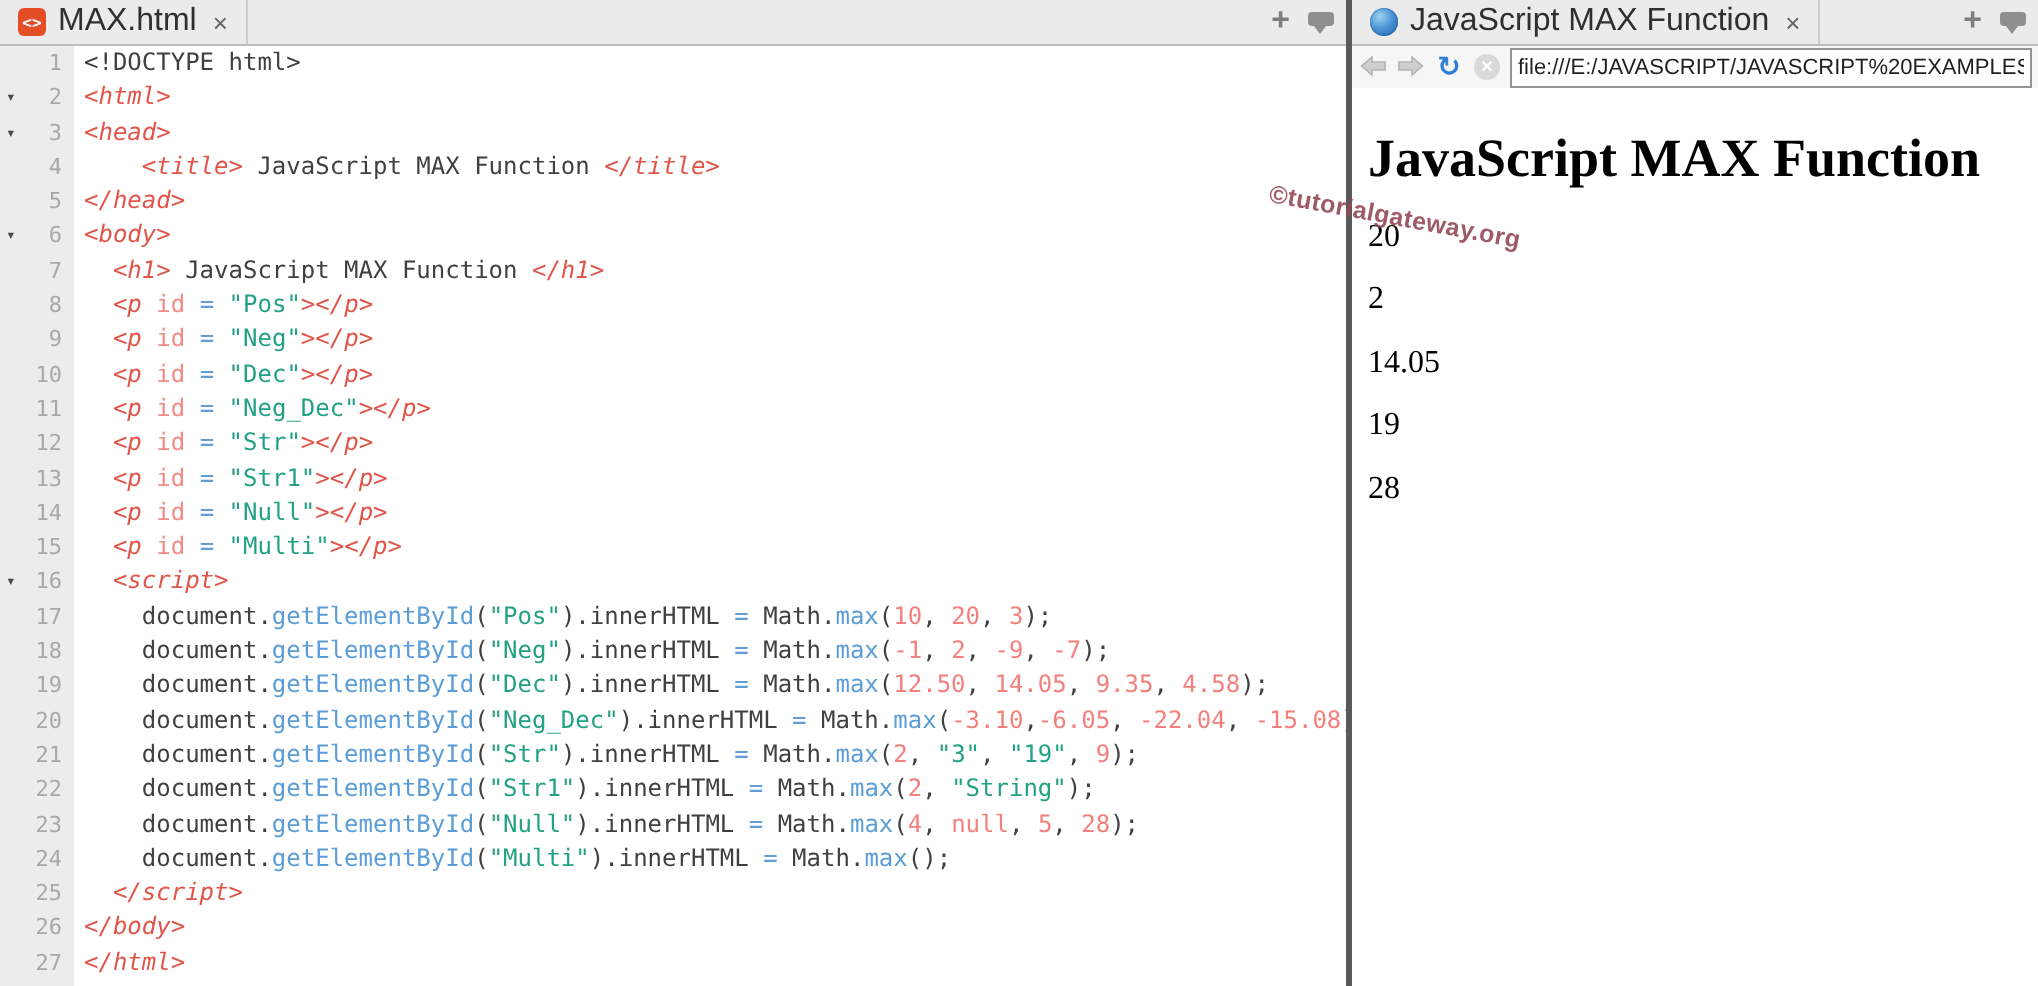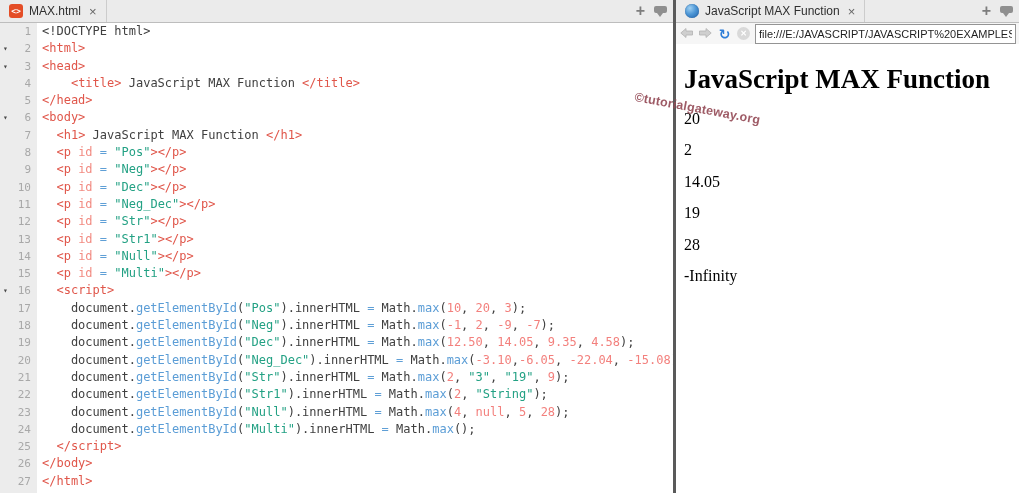--- a/index.html
+++ b/index.html
@@ -9,21 +9,21 @@
   
   .left-pane{position:absolute;left:0;top:0;width:673px;height:493px;background:#fff;}
   .pane-divider{position:absolute;left:673px;top:0;width:3px;height:493px;background:#5a5a5a;}
   .right-pane{position:absolute;left:676px;top:0;width:343px;height:493px;background:#fff;}
 
   
   .tabbar{position:relative;height:22px;background:#ebebeb;border-bottom:1px solid #bdbdbd;
           display:flex;align-items:stretch;}
   .tab{display:flex;align-items:center;gap:6px;padding:0 9px;border-right:1px solid #cccccc;
        background:#ebebeb;}
-  .tab-title{font-size:12px;color:#2f2f2f;white-space:nowrap;}
+  .tab-title{font-size:16px;color:#2f2f2f;white-space:nowrap;}
   .tab-close{font-size:13px;color:#666;line-height:1;margin-left:2px;cursor:pointer;}
   .bar-actions{position:absolute;right:6px;top:0;height:22px;display:flex;align-items:center;gap:9px;}
   .add-tab{font-size:16px;font-weight:bold;color:#7d7d7d;line-height:1;}
   .pin{position:relative;width:13px;height:7px;background:#8f8f8f;border-radius:2px;margin-top:-3px;}
   .pin::after{content:"";position:absolute;left:3px;top:7px;border:3px solid transparent;border-top:4px solid #8f8f8f;}
 
   .html-icon{width:14px;height:14px;border-radius:3px;background:var(--c-html_icon,#e44d26);
              color:#fff;font-size:8px;font-weight:bold;display:flex;align-items:center;
              justify-content:center;font-family:"DejaVu Sans Mono",monospace;}
   .globe-icon{width:14px;height:14px;border-radius:50%;
@@ -34,21 +34,21 @@
   .editor{position:absolute;left:0;top:23px;right:0;bottom:0;overflow:hidden;}
   .gutter-bg{position:absolute;left:0;top:0;bottom:0;width:37px;background:#ececec;}
   .code-lines{position:relative;font-family:"DejaVu Sans Mono",monospace;font-size:12px;
               line-height:17.3px;white-space:pre;}
   .cl{display:flex;height:17.3px;}
   .ln{position:relative;display:inline-block;width:31px;min-width:31px;padding-right:6px;
       text-align:right;color:#a8a8a8;font-size:11px;}
   .fold{position:absolute;left:3px;top:0;font-style:normal;font-size:8px;color:#4a4a4a;}
   .lc{padding-left:5px;color:var(--c-plain,#404040);}
   .tk-p{color:var(--c-plain,#404040);}
-  .tk-t{color:var(--c-tag,#e0564a);}
+  .tk-t{color:var(--c-tag,#e0564a);font-style:italic;}
   .tk-a{color:var(--c-attr,#f28b82);}
   .tk-o{color:var(--c-operator,#5f9fd6);}
   .tk-s{color:var(--c-string,#23a184);}
   .tk-n{color:var(--c-number,#f3807d);}
   .tk-f{color:var(--c-function,#5b9dd6);}
 
   
   .toolbar{height:21px;background:#f6f6f6;border-bottom:1px solid #e2e2e2;
            display:flex;align-items:center;padding:0 3px;gap:4px;}
   .nav-ico{display:flex;align-items:center;justify-content:center;width:15px;height:15px;}
@@ -129,19 +129,18 @@
     </div>
 
     <div class="page">
       <h1>JavaScript MAX Function</h1>
       <div>
           <p>20</p>
           <p>2</p>
           <p>14.05</p>
           <p>19</p>
           <p>28</p>
-          <p>-Infinity</p>
         </div>
     </div>
   </div>
 
   <div class="watermark">©tutorialgateway.org</div>
 </div>
 
 </body></html>

